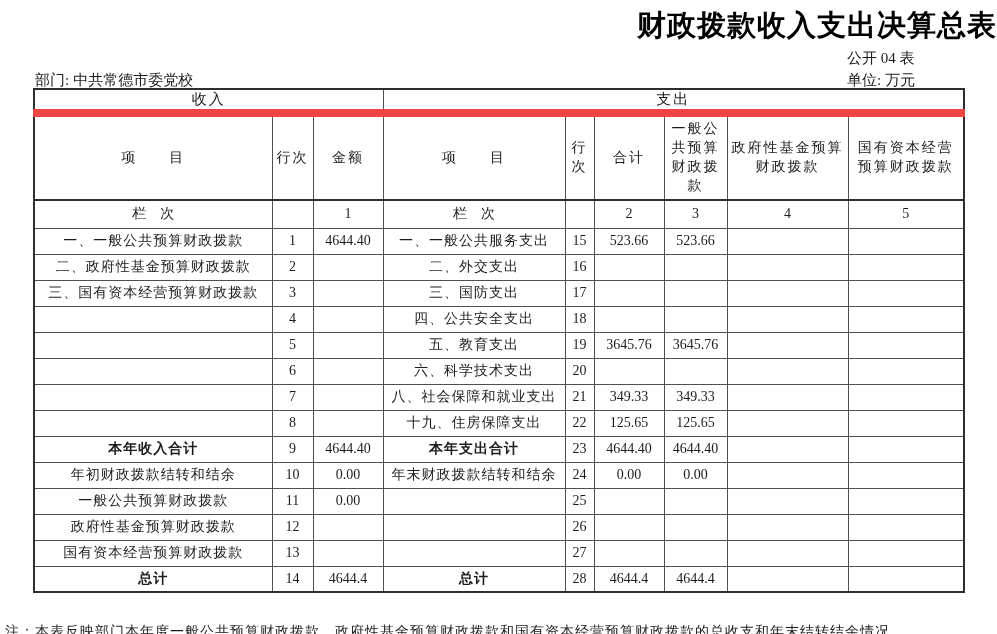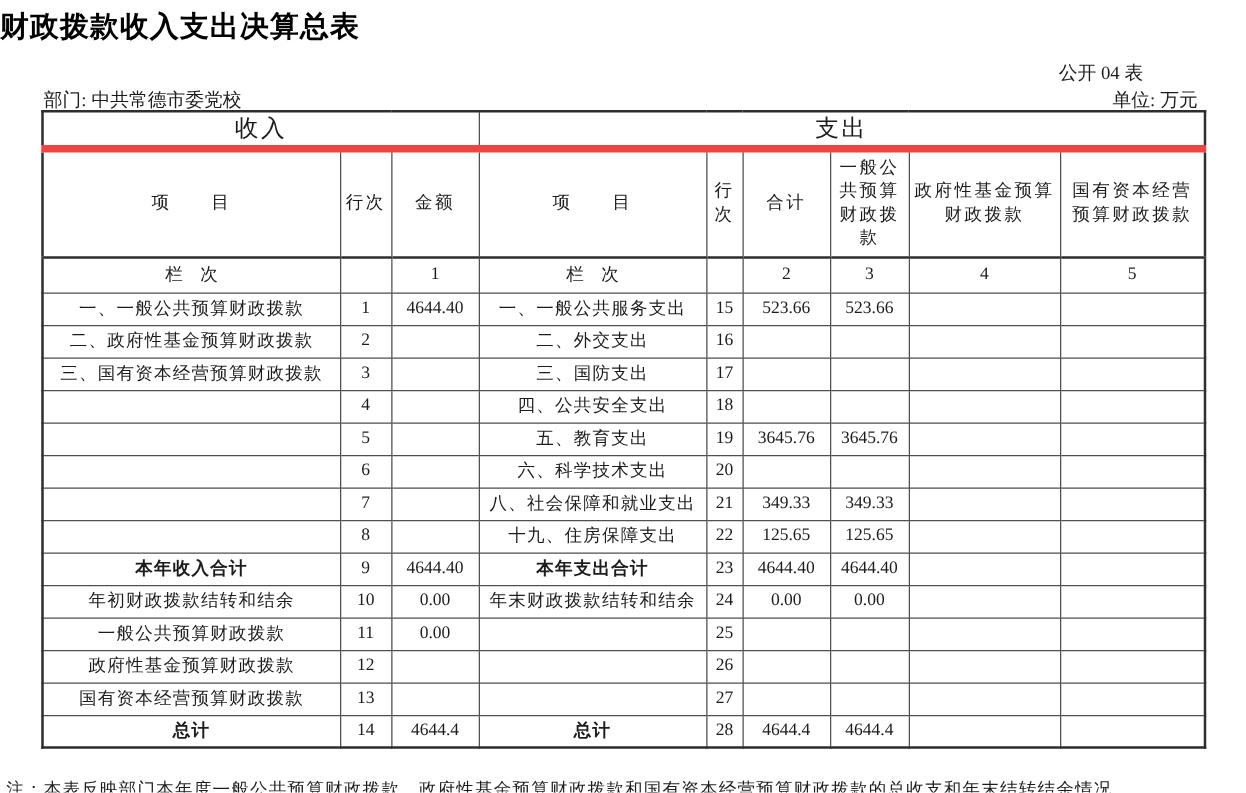--- a/index.html
+++ b/index.html
@@ -2,45 +2,45 @@
 <html><head>
 <meta charset="utf-8">
 <style>
   * { margin:0; padding:0; box-sizing:border-box; }
   html,body { background:#ffffff; }
   body {
     width:997px; height:634px; position:relative; overflow:hidden;
     font-family:"Liberation Serif","DejaVu Serif",serif; color:#1c1c1c;
   }
   .title {
-    text-align:left; padding-top:6px;
+    text-align:right; padding-top:6px;
     font-family:"Liberation Sans","DejaVu Sans",sans-serif;
-    font-weight:bold; font-size:23px; letter-spacing:1px; color:#000;
+    font-weight:bold; font-size:29px; letter-spacing:1px; color:#000;
   }
   .meta { position:absolute; font-size:15px; white-space:nowrap; }
   .meta-code { left:847px; top:49px; }
   .meta-dept { left:35px; top:71px; }
-  .meta-unit { left:890px; top:71px; }
+  .meta-unit { left:847px; top:71px; }
   .meta .lbl { margin-right:4px; }
 
   table.fin {
     position:absolute; left:33px; top:88px; width:930px;
     border-collapse:collapse; table-layout:fixed;
     border:2px solid #2e2e2e;
   }
   table.fin td {
     border:1px solid #4f4f4f;
     font-size:14px; text-align:center; vertical-align:middle;
     overflow:hidden; padding:0;
   }
   tr.r-sec  { height:24px; }
   tr.r-head { height:87px; }
   tr.r-lane { height:28px; }
   tr.r-data { height:26px; }
-  tr.r-sec td { border-bottom:6px solid #ef4444; font-size:19px; letter-spacing:2px; }
+  tr.r-sec td { border-bottom:8px solid #ef4444; font-size:15px; letter-spacing:2px; }
   tr.r-head td { border-bottom:2px solid #2e2e2e; letter-spacing:2px; line-height:1.35; padding:0 2px; }
   td.secdiv { border-left:2px solid #2e2e2e; }
   td.shiftc { padding-right:88px; }
   td.item-l { text-align:left; padding-left:8px; letter-spacing:1px; }
   td.item-c { text-align:center; letter-spacing:1px;font-family:Liberation Serif, serif; }
   td.num { text-align:right; padding-right:7px; }
   td.rowno { text-align:center; }
   .bold { font-weight:bold; }
   .note {
     position:absolute; left:5px; top:601px; width:990px;

